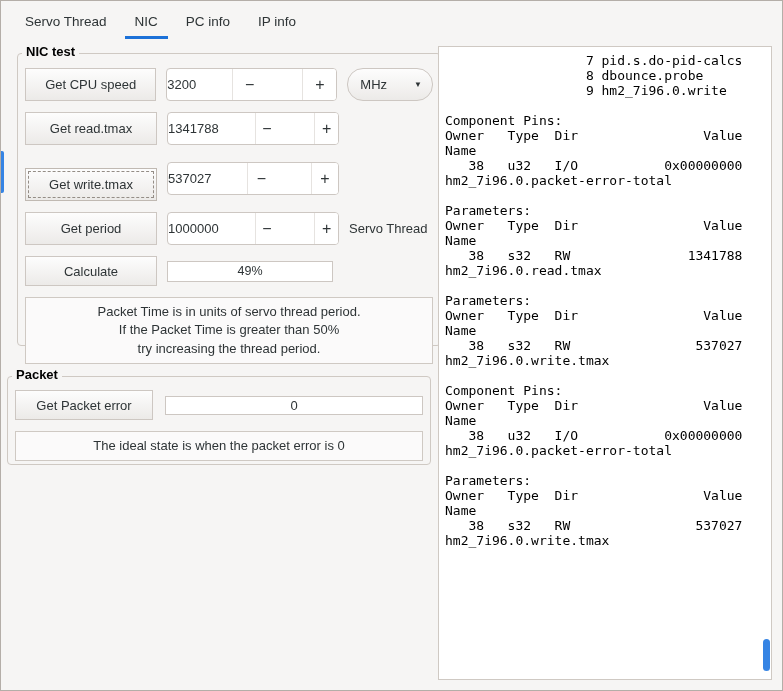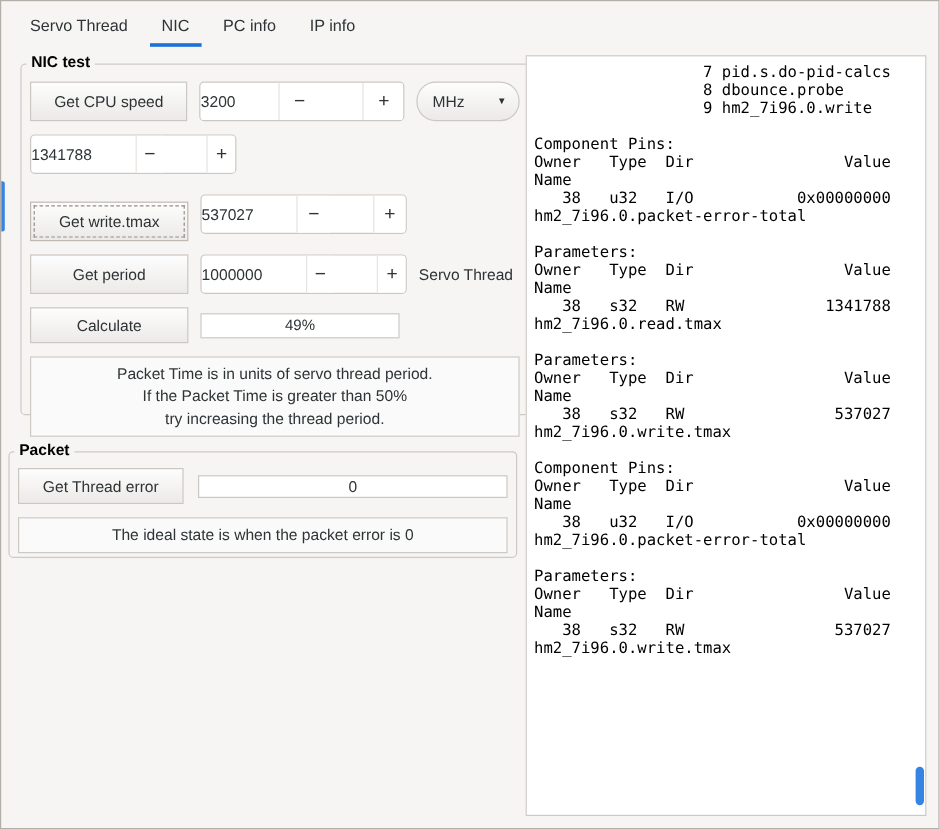--- a/index.html
+++ b/index.html
@@ -112,20 +112,21 @@
         <div class="spin-btn">−</div>
         <div class="spin-btn">+</div>
       </div>
       <div class="combo">
         <span>MHz</span>
         <span class="arrow">▼</span>
       </div>
     </div>
 
     <div class="row">
+      <button class="btn">Get read.tmax</button>
       <div class="spin">
         <div class="spin-value">1341788</div>
         <div class="spin-btn">−</div>
         <div class="spin-btn">+</div>
       </div>
     </div>
 
     <div class="row">
       <button class="btn focused">Get write.tmax</button>
       <div class="spin">
@@ -151,21 +152,21 @@
     </div>
 
     <div class="note">Packet Time is in units of servo thread period.
 If the Packet Time is greater than 50%
 try increasing the thread period.</div>
   </div>
 
   <div class="group packet-group">
     <span class="legend">Packet</span>
     <div class="row" style="gap:12px;">
-      <button class="btn small" style="width:138px;">Get Thread error</button>
+      <button class="btn small" style="width:138px;">Get Packet error</button>
       <div class="entry">0</div>
     </div>
     <div class="note single">The ideal state is when the packet error is 0</div>
   </div>
 
   <div class="output-panel">
     <pre>                  7 pid.s.do-pid-calcs
                   8 dbounce.probe
                   9 hm2_7i96.0.write
 

